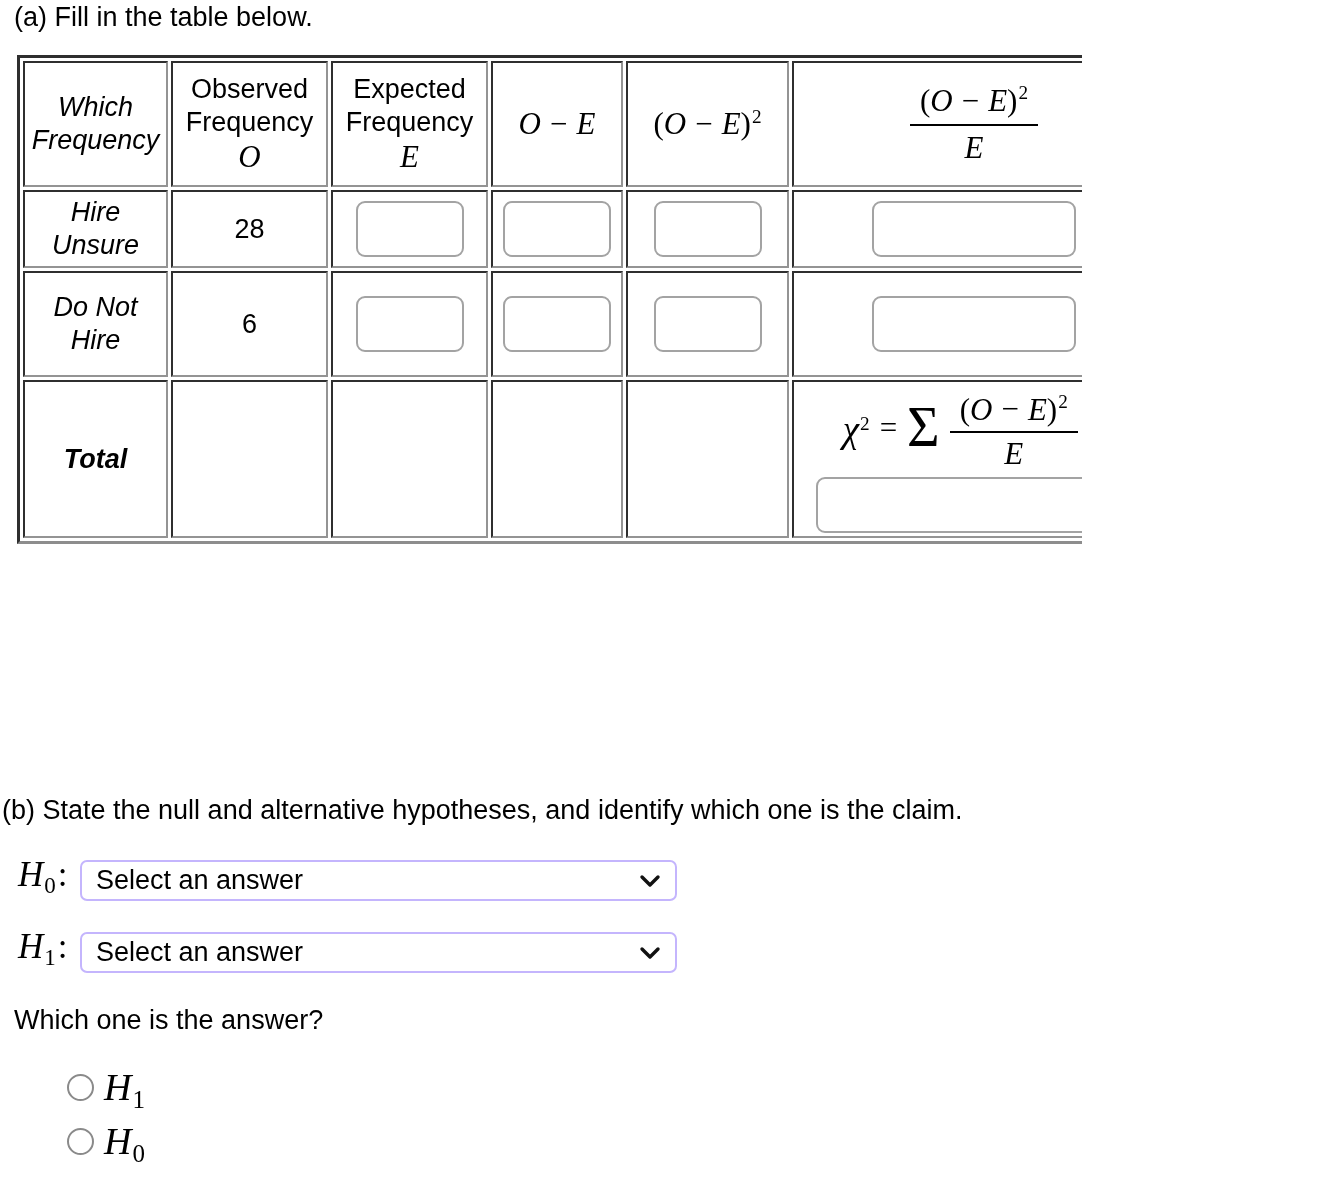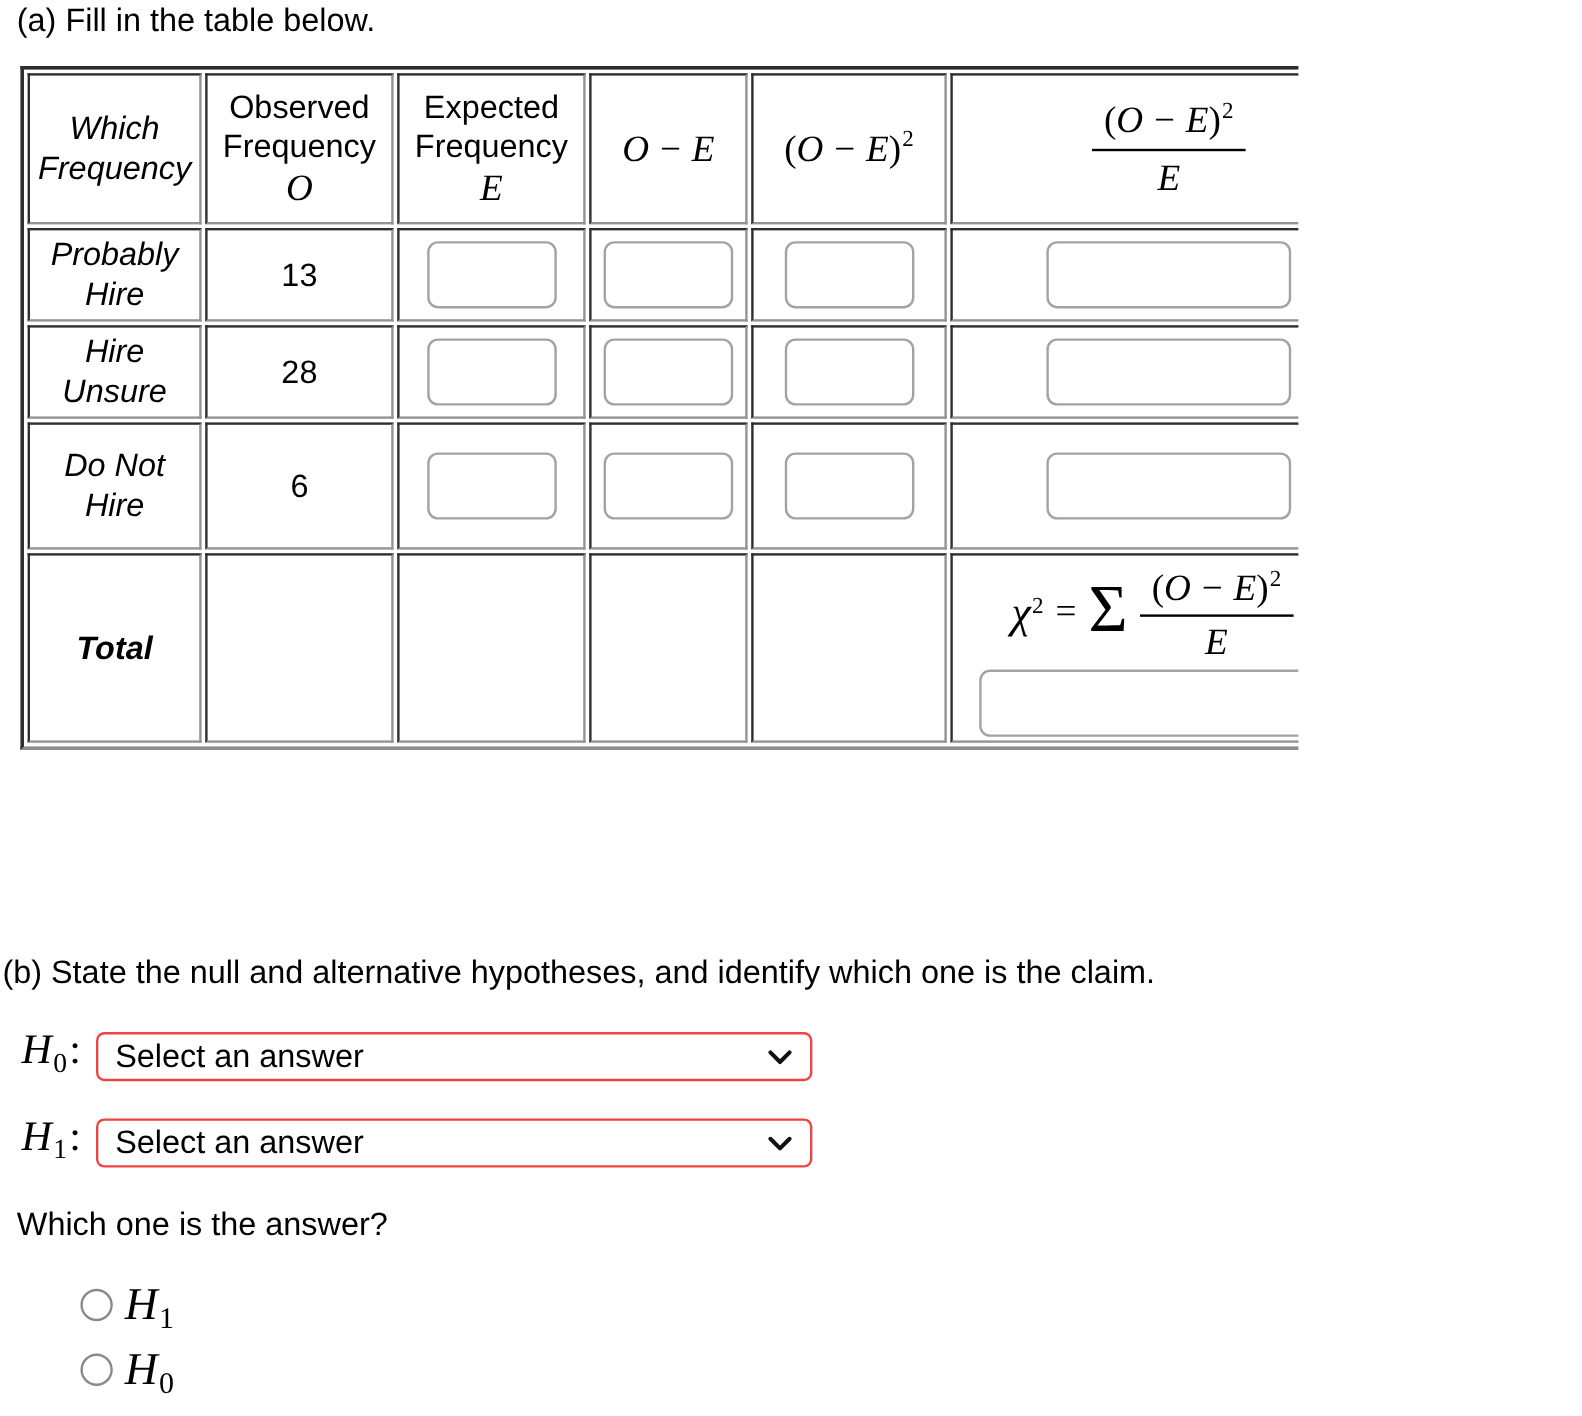--- a/index.html
+++ b/index.html
@@ -47,21 +47,21 @@
   .chi-sym{font-size:37px;}
   .sigma{font-size:56px;line-height:0.9;font-style:normal;}
 
   
   .hyp-label{position:absolute;font-family:"Liberation Serif",serif;font-style:italic;
              font-size:35px;line-height:35px;white-space:nowrap;}
   .hyp-label .sub{font-style:normal;font-size:23px;vertical-align:-7px;margin-left:1px;}
   .hyp-label .colon{font-style:normal;margin-left:2px;}
 
   .select-box{position:absolute;box-sizing:border-box;width:597px;height:41px;
-              border:2px solid #ef4444;border-radius:7px;background:#fff;
+              border:2px solid #c4b5fd;border-radius:7px;background:#fff;
               display:flex;align-items:center;padding:0 14px;font-size:27px;cursor:pointer;}
   .select-box .chev{margin-left:auto;display:flex;align-items:center;}
 
   .radio{position:absolute;box-sizing:border-box;width:27px;height:27px;border:2px solid #8a8a8a;
          border-radius:50%;background:#fff;cursor:pointer;}
   .radio-label{position:absolute;font-family:Liberation Serif, serif;font-style:italic;
                font-size:38px;line-height:38px;white-space:nowrap;}
   .radio-label .sub{font-style:normal;font-size:25px;vertical-align:-8px;margin-left:1px;}
 </style>
 </head>
@@ -105,30 +105,20 @@
       </td>
       <td>
         <span class="math frac">
           <span class="num"><span class="mo">(</span><span class="mvar">O</span><span class="mo minus">−</span><span class="mvar">E</span><span class="mo">)</span><span class="msup">2</span></span>
           <span class="den"><span class="mvar">E</span></span>
         </span>
       </td>
     </tr>
 
 
-    <tr class="r-data">
-      <td class="it">
-        <span>Probably</span><br><span>Hire</span>
-      </td>
-      <td><span>13</span></td>
-      <td><input class="inp" type="text" style=""></td>
-      <td><input class="inp" type="text" style=""></td>
-      <td><input class="inp" type="text" style=""></td>
-      <td><input class="inp inp-wide" type="text" style=""></td>
-    </tr>
 
     <tr class="r-data">
       <td class="it">
         <span>Hire</span><br><span>Unsure</span>
       </td>
       <td><span>28</span></td>
       <td><input class="inp" type="text" style=""></td>
       <td><input class="inp" type="text" style=""></td>
       <td><input class="inp" type="text" style=""></td>
       <td><input class="inp inp-wide" type="text" style=""></td>

